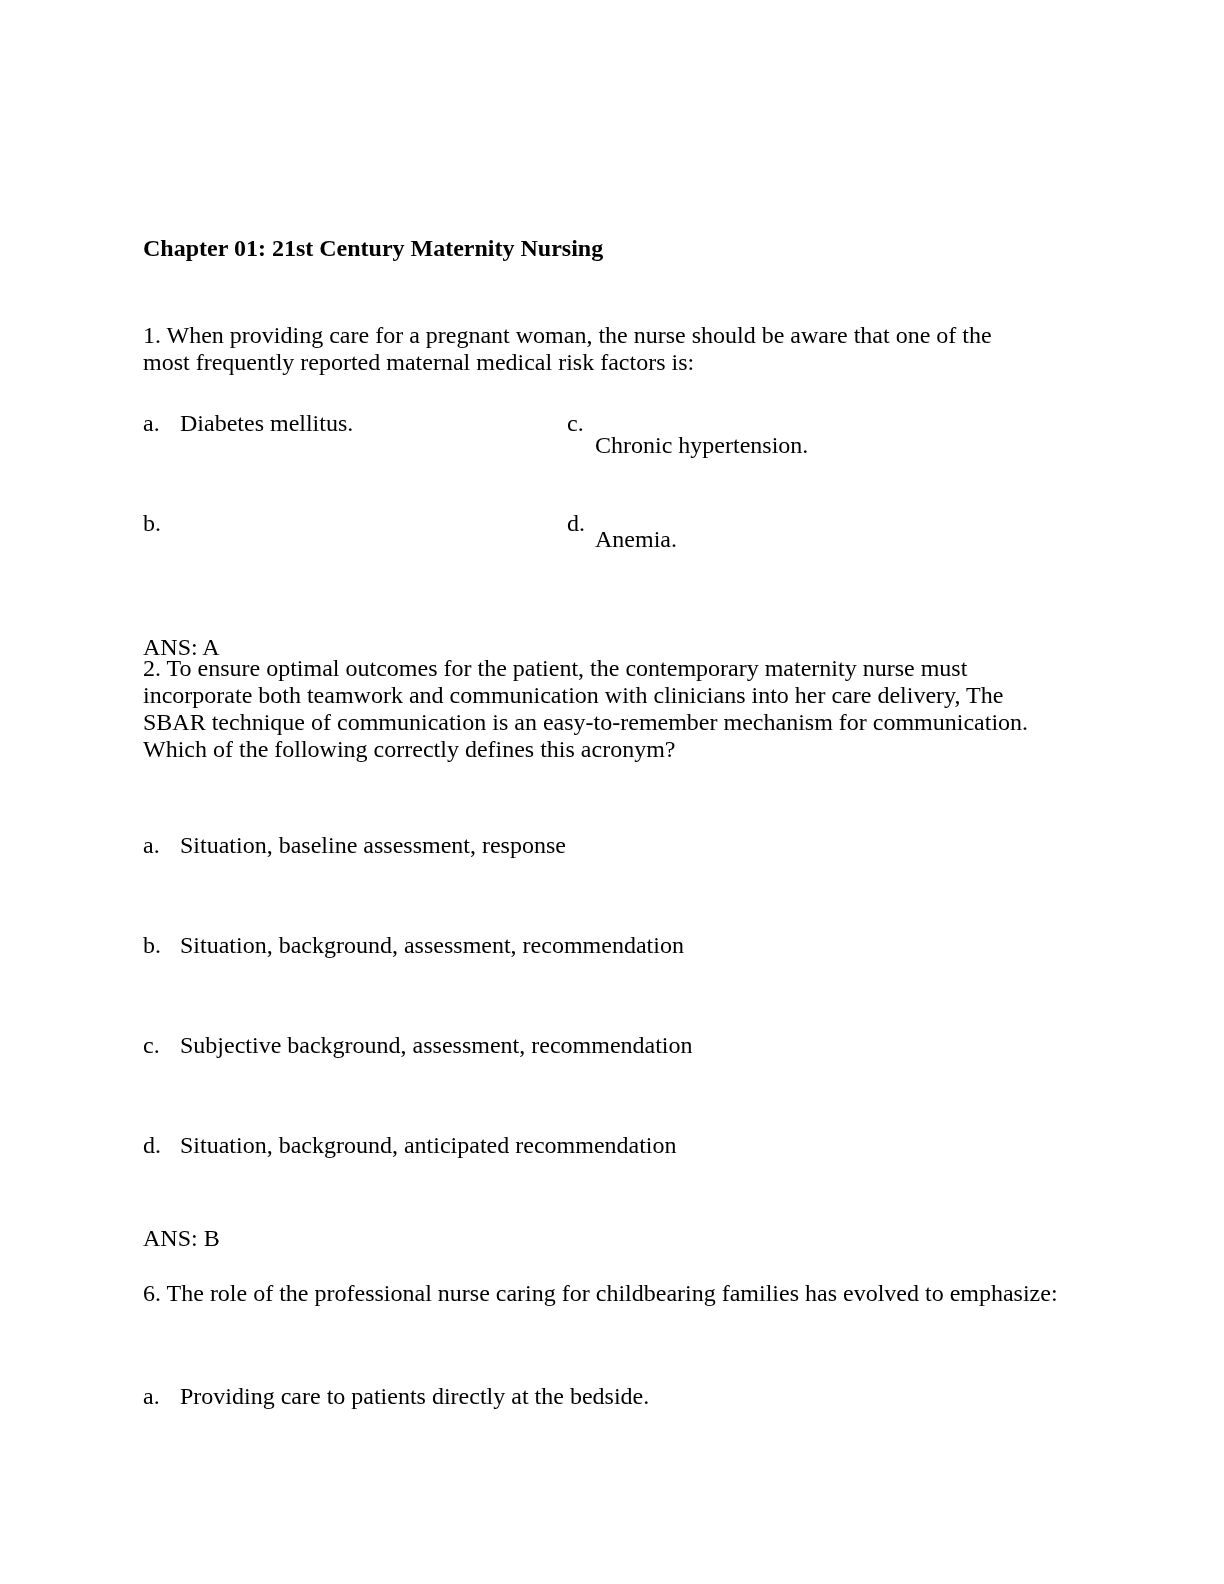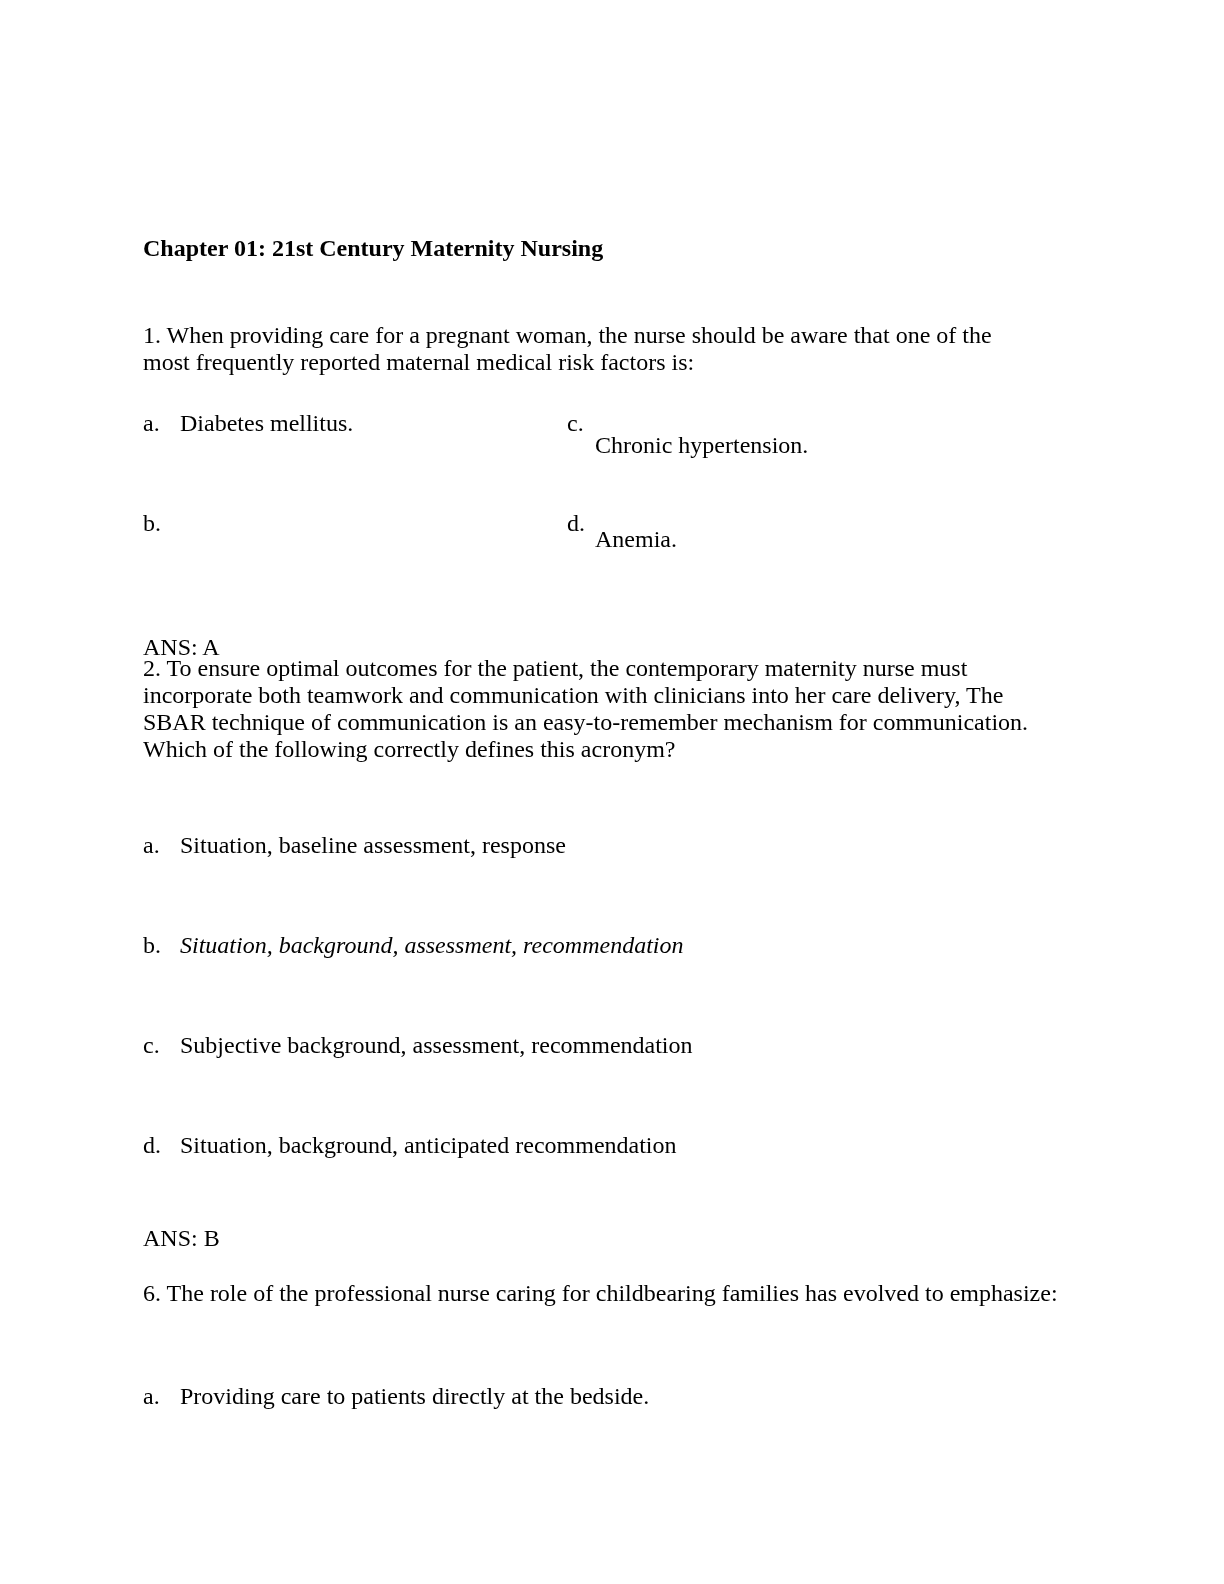--- a/index.html
+++ b/index.html
@@ -60,21 +60,21 @@
 
   <div class="abs para" style="top:655px; left:143px;">2. To ensure optimal outcomes for the patient, the contemporary maternity nurse must
 incorporate both teamwork and communication with clinicians into her care delivery, The
 SBAR technique of communication is an easy-to-remember mechanism for communication.
 Which of the following correctly defines this acronym?</div>
 
   <div class="abs opt-letter" style="top:832px; left:143px;">a.</div>
   <div class="abs opt-text" style="top:832px; left:180px; width:820px;">Situation, baseline assessment, response</div>
 
   <div class="abs opt-letter" style="top:932px; left:143px;">b.</div>
-  <div class="abs opt-text" style="top:932px; left:180px; width:820px;font-style:italic;">Situation, background, assessment, recommendation</div>
+  <div class="abs opt-text" style="top:932px; left:180px; width:820px;">Situation, background, assessment, recommendation</div>
 
   <div class="abs opt-letter" style="top:1032px; left:143px;">c.</div>
   <div class="abs opt-text" style="top:1032px; left:180px; width:820px;">Subjective background, assessment, recommendation</div>
 
   <div class="abs opt-letter" style="top:1132px; left:143px;">d.</div>
   <div class="abs opt-text" style="top:1132px; left:180px; width:820px;">Situation, background, anticipated recommendation</div>
 
   <div class="abs" style="top:1225px; left:143px;">ANS: B</div>
 
   <div class="abs para" style="top:1280px; left:143px;">6. The role of the professional nurse caring for childbearing families has evolved to emphasize:</div>

